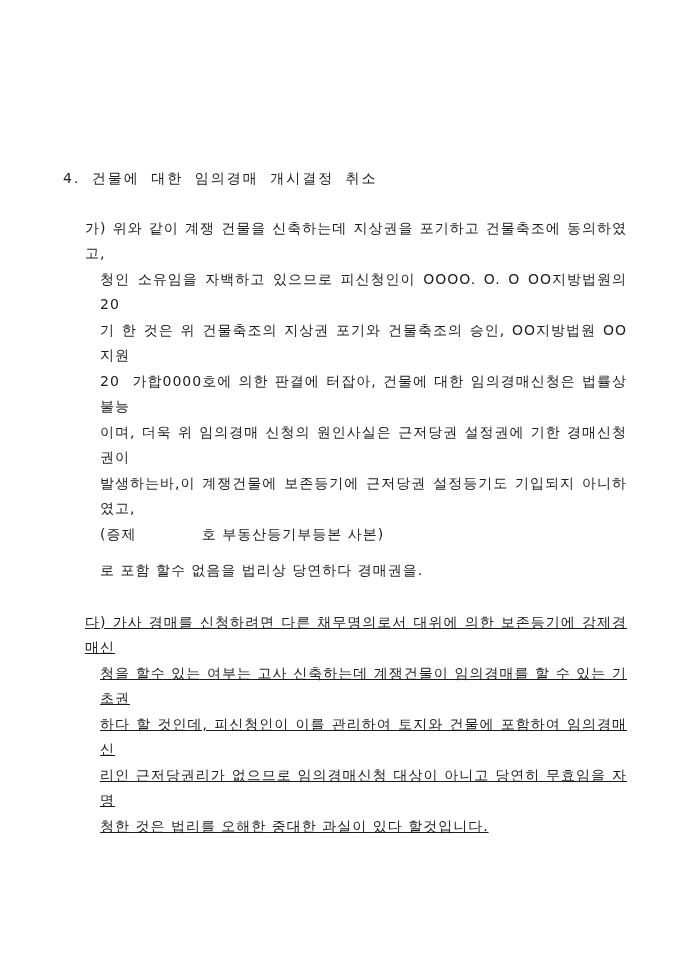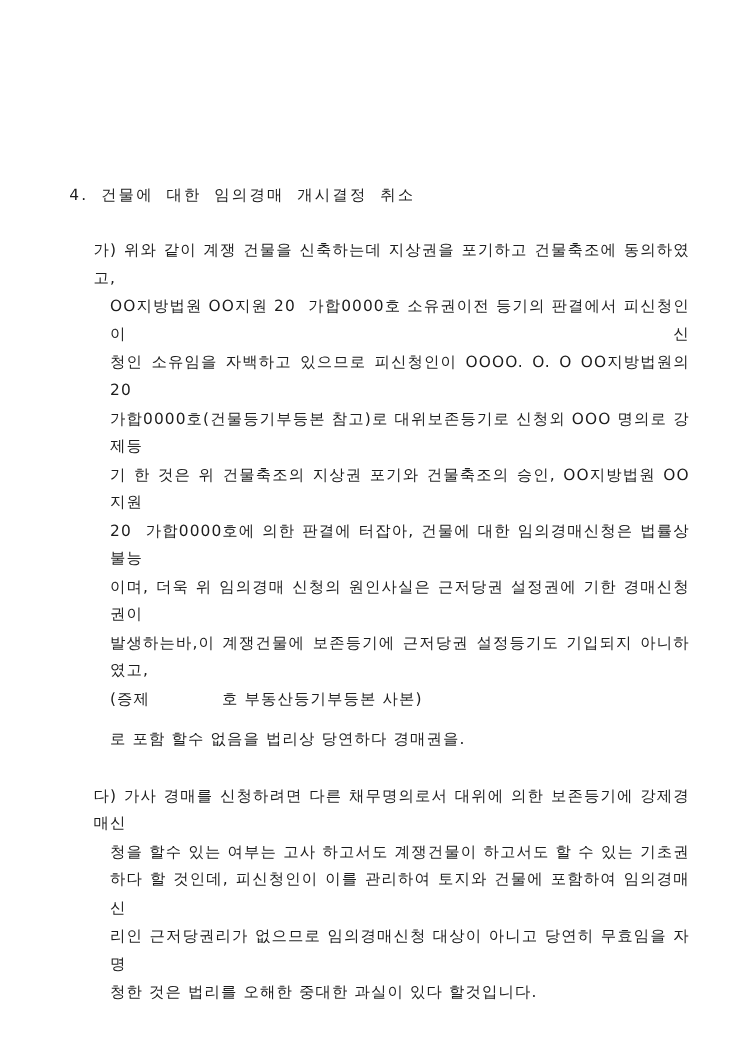--- a/index.html
+++ b/index.html
@@ -27,46 +27,44 @@
   .s4h { margin-left: 51px; }
   .ln {
     text-align: justify;
     text-align-last: justify;
   }
   .item .ln { margin-left: 88px; margin-right: 53px; }
   .item .ln.first { margin-left: 73px; }
   .ln.last { text-align-last: left; }
   .i-ga { margin-top: 24px; }
   .i-na { margin-top: 11px; }
-  .i-da { margin-top: 26px; }
+  .i-da { margin-top: 26px; text-decoration: underline; }
 </style>
 </head>
 <body>
 
 <div class="page">
 
   <div class="heading s4h">4. 건물에 대한 임의경매 개시결정 취소</div>
 
   <div class="item i-ga">
     <div class="ln first">가) 위와 같이 계쟁 건물을 신축하는데 지상권을 포기하고 건물축조에 동의하였고,</div>
-    <div class="ln">OO지방법원 OO지원 20&nbsp;&nbsp;가합0000호 소유권이전 등기의 판결에서 피신청인이 신</div>
     <div class="ln">청인 소유임을 자백하고 있으므로 피신청인이 OOOO. O. O OO지방법원의 20</div>
-    <div class="ln">가합0000호(건물등기부등본 참고)로 대위보존등기로 신청외 OOO 명의로 강제등</div>
     <div class="ln">기 한 것은 위 건물축조의 지상권 포기와 건물축조의 승인, OO지방법원 OO지원</div>
     <div class="ln">20&nbsp;&nbsp;가합0000호에 의한 판결에 터잡아, 건물에 대한 임의경매신청은 법률상 불능</div>
     <div class="ln">이며, 더욱 위 임의경매 신청의 원인사실은 근저당권 설정권에 기한 경매신청권이</div>
     <div class="ln">발생하는바,이 계쟁건물에 보존등기에 근저당권 설정등기도 기입되지 아니하였고,</div>
     <div class="ln last">(증제&nbsp;&nbsp;&nbsp;&nbsp;&nbsp;&nbsp;&nbsp;&nbsp;&nbsp;&nbsp;&nbsp;&nbsp;호 부동산등기부등본 사본)</div>
   </div>
 
   <div class="item i-na">
     <div class="ln last">로 포함 할수 없음을 법리상 당연하다 경매권을.</div>
   </div>
 
   <div class="item i-da">
     <div class="ln first">다) 가사 경매를 신청하려면 다른 채무명의로서 대위에 의한 보존등기에 강제경매신</div>
-    <div class="ln">청을 할수 있는 여부는 고사 하고서도 계쟁건물이 하고서도 할 수 있는 기초권</div>
+    <div class="ln">청을 할수 있는 여부는 고사 신축하는데 계쟁건물이 임의경매를 할 수 있는 기초권</div>
     <div class="ln">하다 할 것인데, 피신청인이 이를 관리하여 토지와 건물에 포함하여 임의경매 신</div>
     <div class="ln">리인 근저당권리가 없으므로 임의경매신청 대상이 아니고 당연히 무효임을 자명</div>
     <div class="ln last">청한 것은 법리를 오해한 중대한 과실이 있다 할것입니다.</div>
   </div>
 
 </div>
 
 </body></html>

